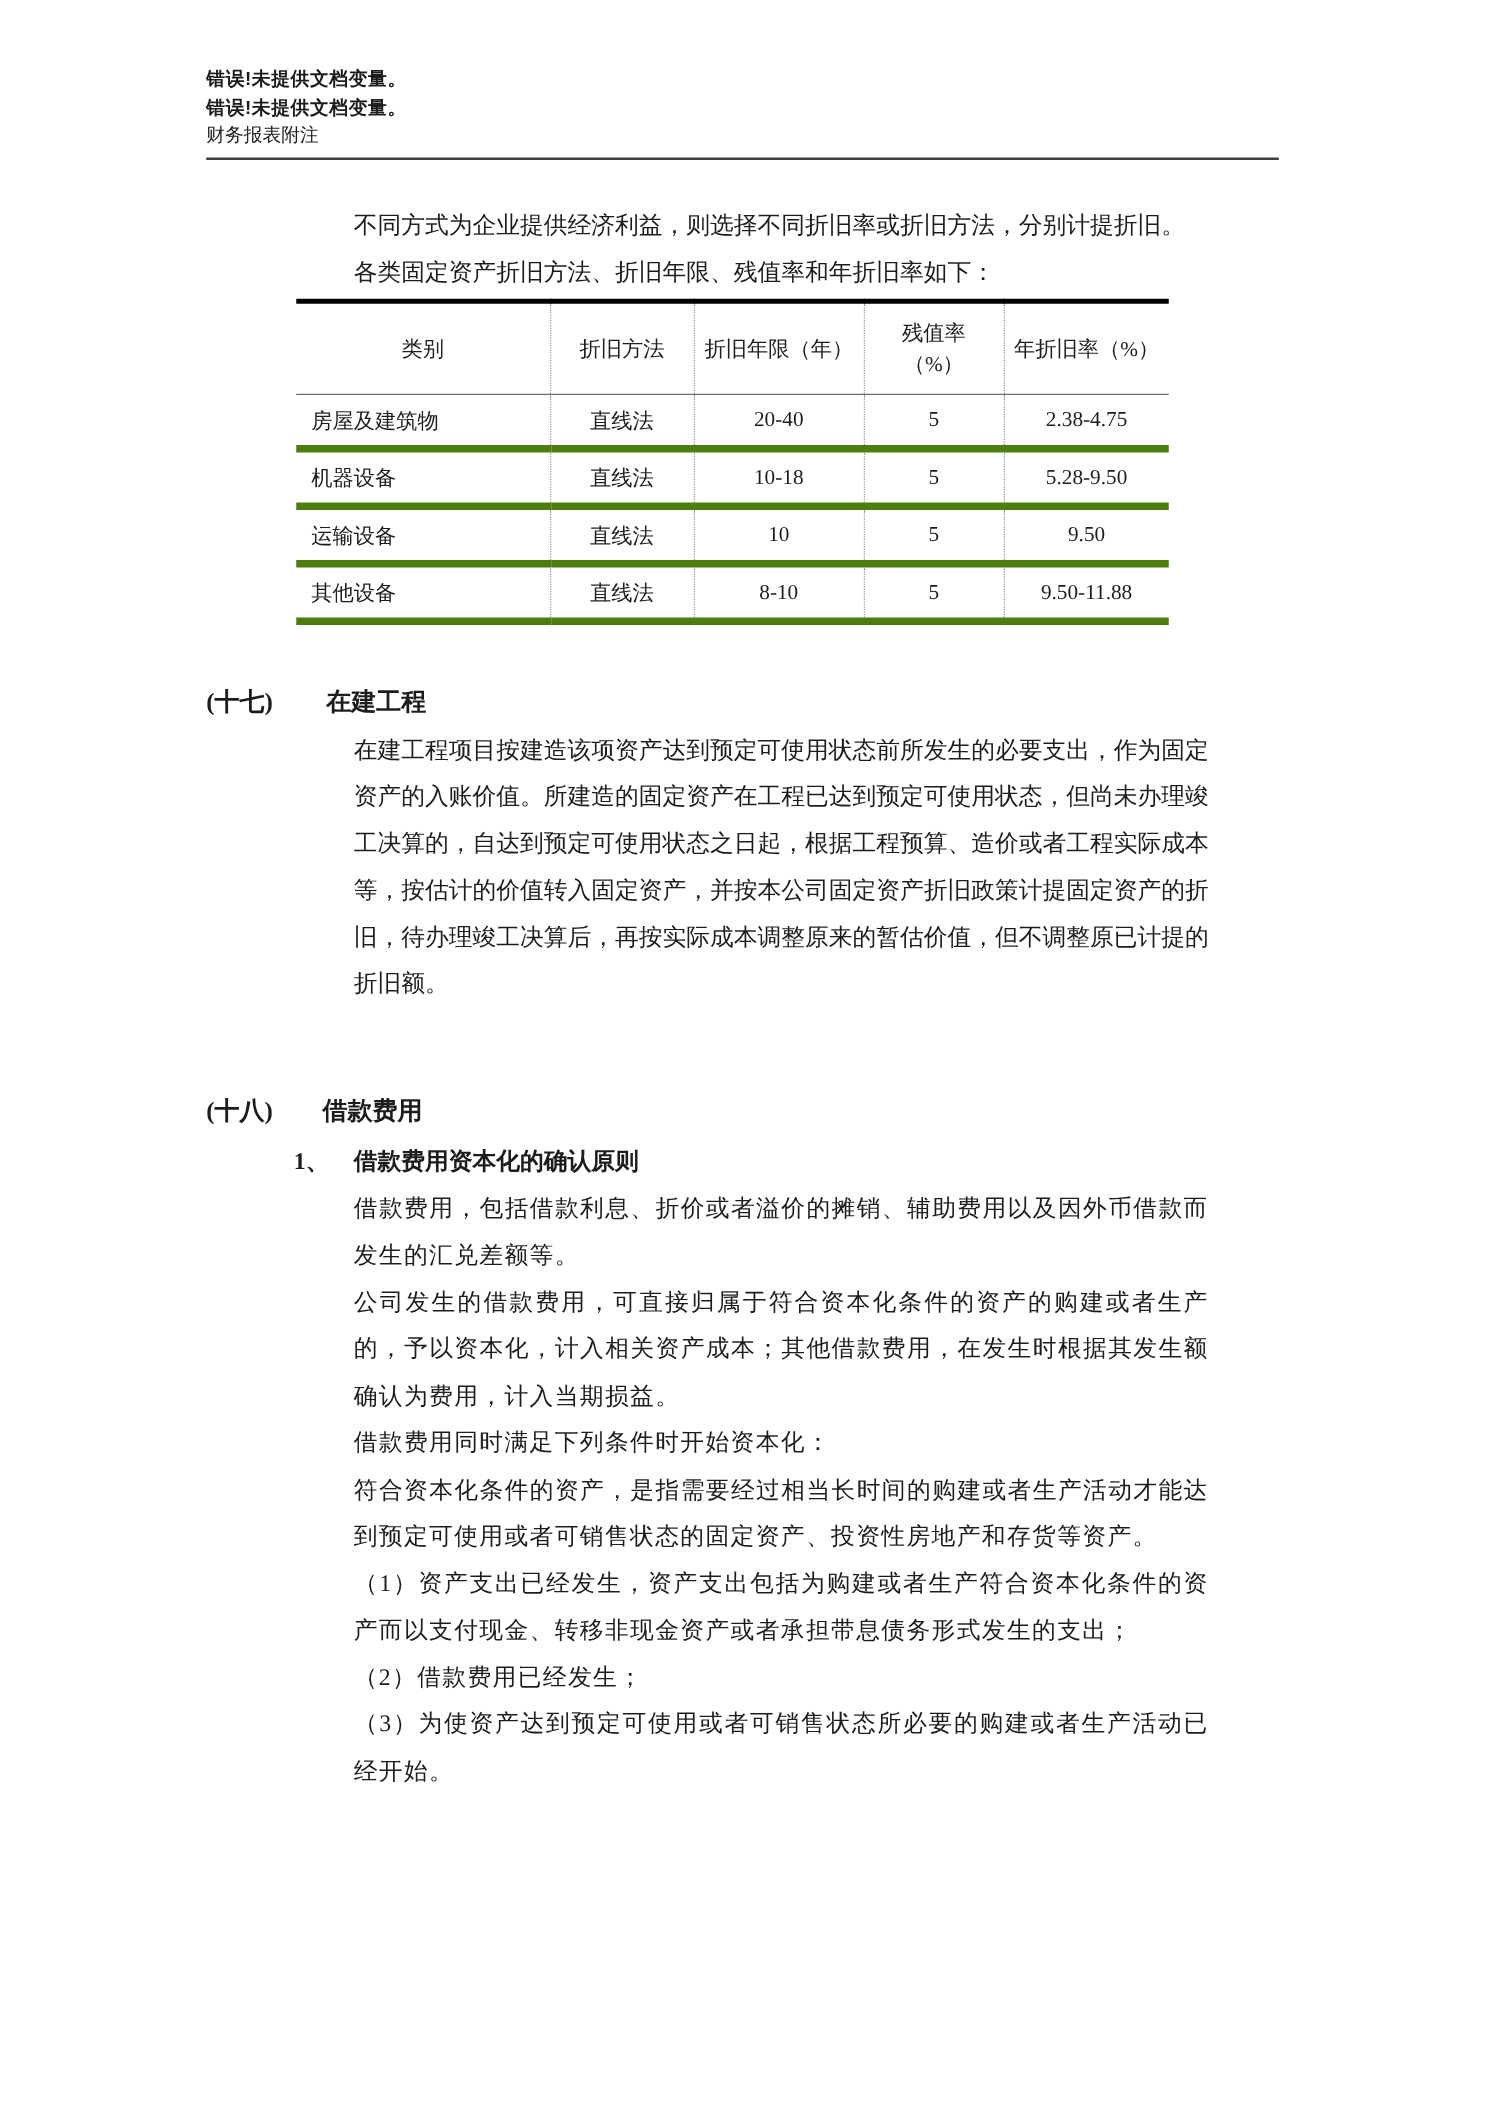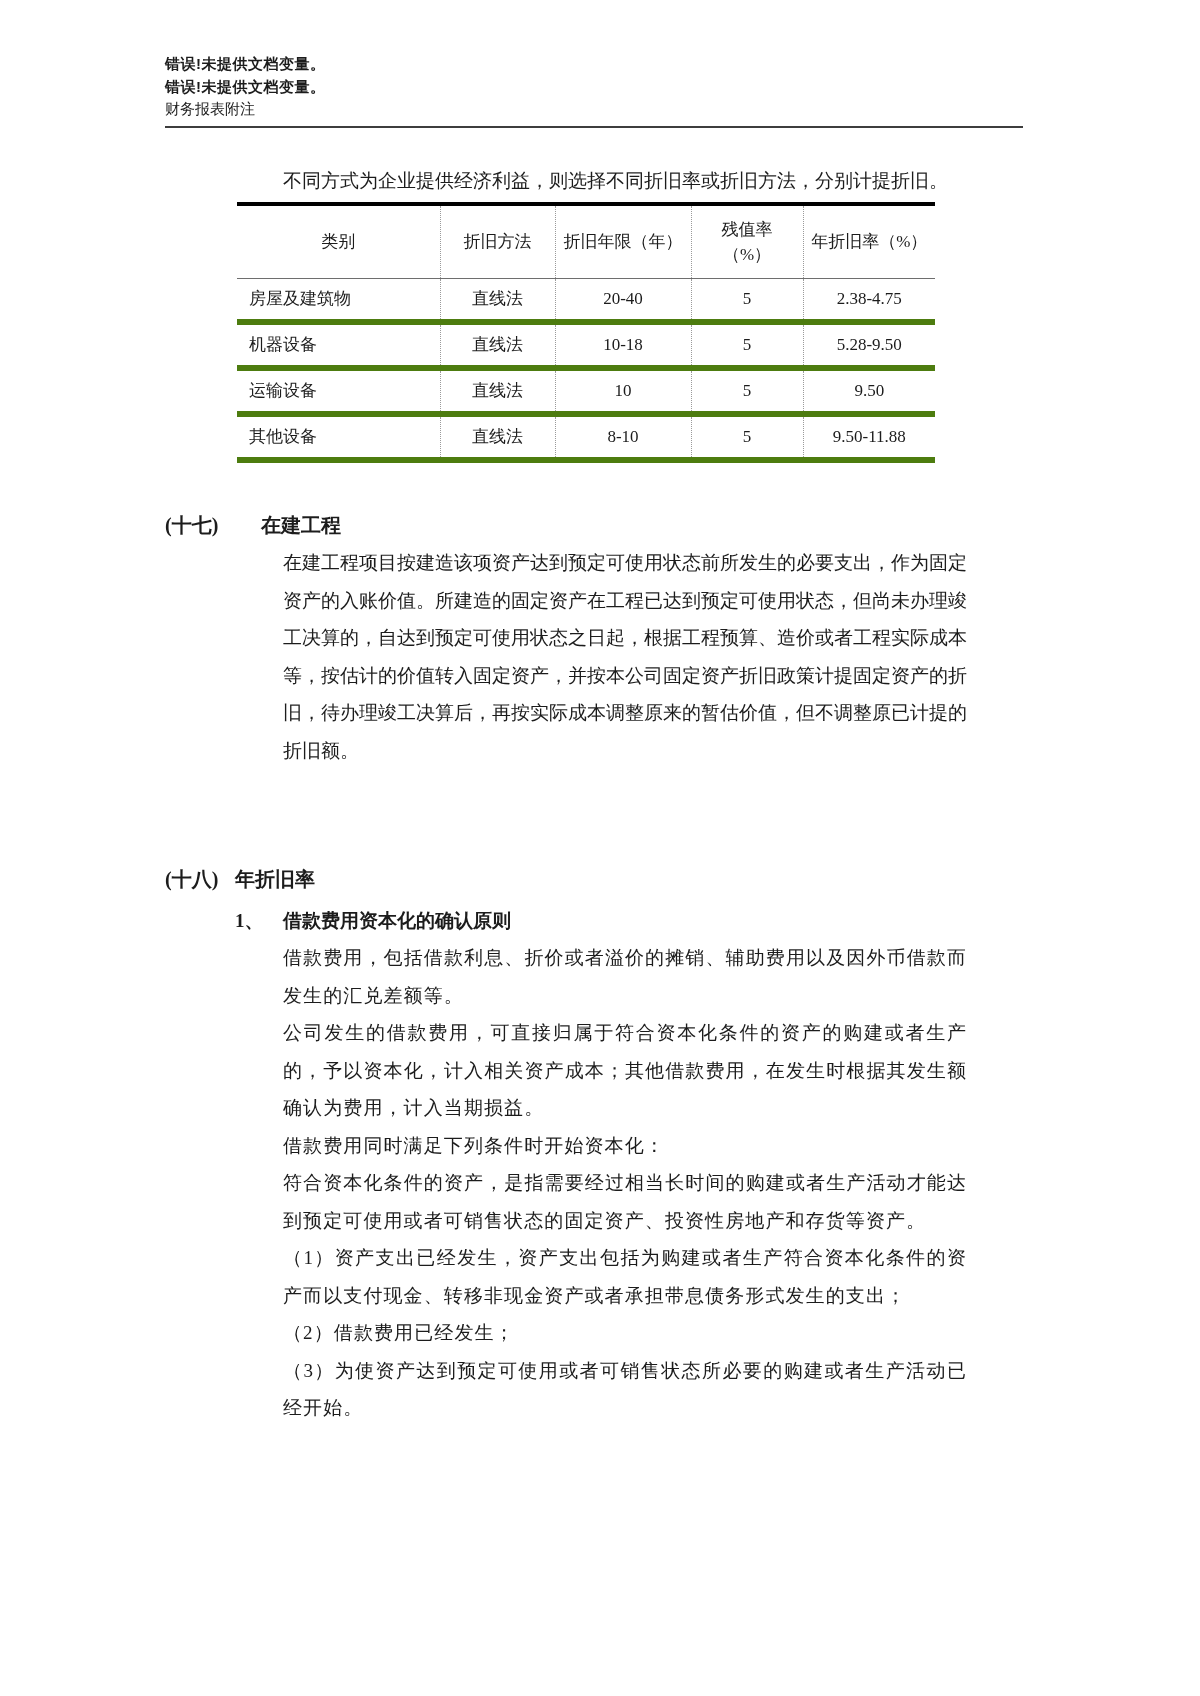--- a/index.html
+++ b/index.html
@@ -62,21 +62,21 @@
   
   .sec-heading {
     display:flex;
     margin-left:165px;
     font-weight:bold;
     font-size:20px;
     line-height:37.5px;
   }
   .sec-heading .sec-num { width:70px; flex:none; }
   .sec-17 { margin-top:44px;gap:26px; }
-  .sec-18 { margin-top:92px; }
+  .sec-18 { margin-top:64px;gap:23px; }
 
   .sub-heading {
     display:flex;
     margin-left:235px;
     margin-top:3px;
     font-weight:bold;
     font-size:19px;
     line-height:37.5px;
   }
   .sub-heading .sub-num { width:48px; flex:none; }
@@ -89,20 +89,21 @@
   <header class="doc-header">
     <div class="hdr-line bold">错误!未提供文档变量。</div>
     <div class="hdr-line bold">错误!未提供文档变量。</div>
     <div class="hdr-line">财务报表附注</div>
     <div class="header-rule"></div>
   </header>
 
   <main class="content">
 
     <p class="body-text">不同方式为企业提供经济利益，则选择不同折旧率或折旧方法，分别计提折旧。</p>
+    <p class="body-text">各类固定资产折旧方法、折旧年限、残值率和年折旧率如下：</p>
 
     <table class="dep-table">
       <colgroup>
         <col style="width:203px">
           <col style="width:115px">
           <col style="width:136px">
           <col style="width:112px">
           <col style="width:132px">
       </colgroup>
       <thead>
@@ -150,21 +151,21 @@
       <div class="sec-heading sec-17">
         <span class="sec-num">(十七)</span>
         <span class="sec-title">在建工程</span>
       </div>
       <p class="body-text">在建工程项目按建造该项资产达到预定可使用状态前所发生的必要支出，作为固定资产的入账价值。所建造的固定资产在工程已达到预定可使用状态，但尚未办理竣工决算的，自达到预定可使用状态之日起，根据工程预算、造价或者工程实际成本等，按估计的价值转入固定资产，并按本公司固定资产折旧政策计提固定资产的折旧，待办理竣工决算后，再按实际成本调整原来的暂估价值，但不调整原已计提的折旧额。</p>
     </section>
 
     <section>
       <div class="sec-heading sec-18">
         <span class="sec-num">(十八)</span>
-        <span class="sec-title">年折旧率</span>
+        <span class="sec-title">借款费用</span>
       </div>
 
       <div class="sub-heading">
         <span class="sub-num">1、</span>
         <span class="sub-title">借款费用资本化的确认原则</span>
       </div>
 
       <p class="body-text spaced">借款费用，包括借款利息、折价或者溢价的摊销、辅助费用以及因外币借款而发生的汇兑差额等。</p>
       <p class="body-text spaced">公司发生的借款费用，可直接归属于符合资本化条件的资产的购建或者生产的，予以资本化，计入相关资产成本；其他借款费用，在发生时根据其发生额确认为费用，计入当期损益。</p>
       <p class="body-text spaced">借款费用同时满足下列条件时开始资本化：</p>

